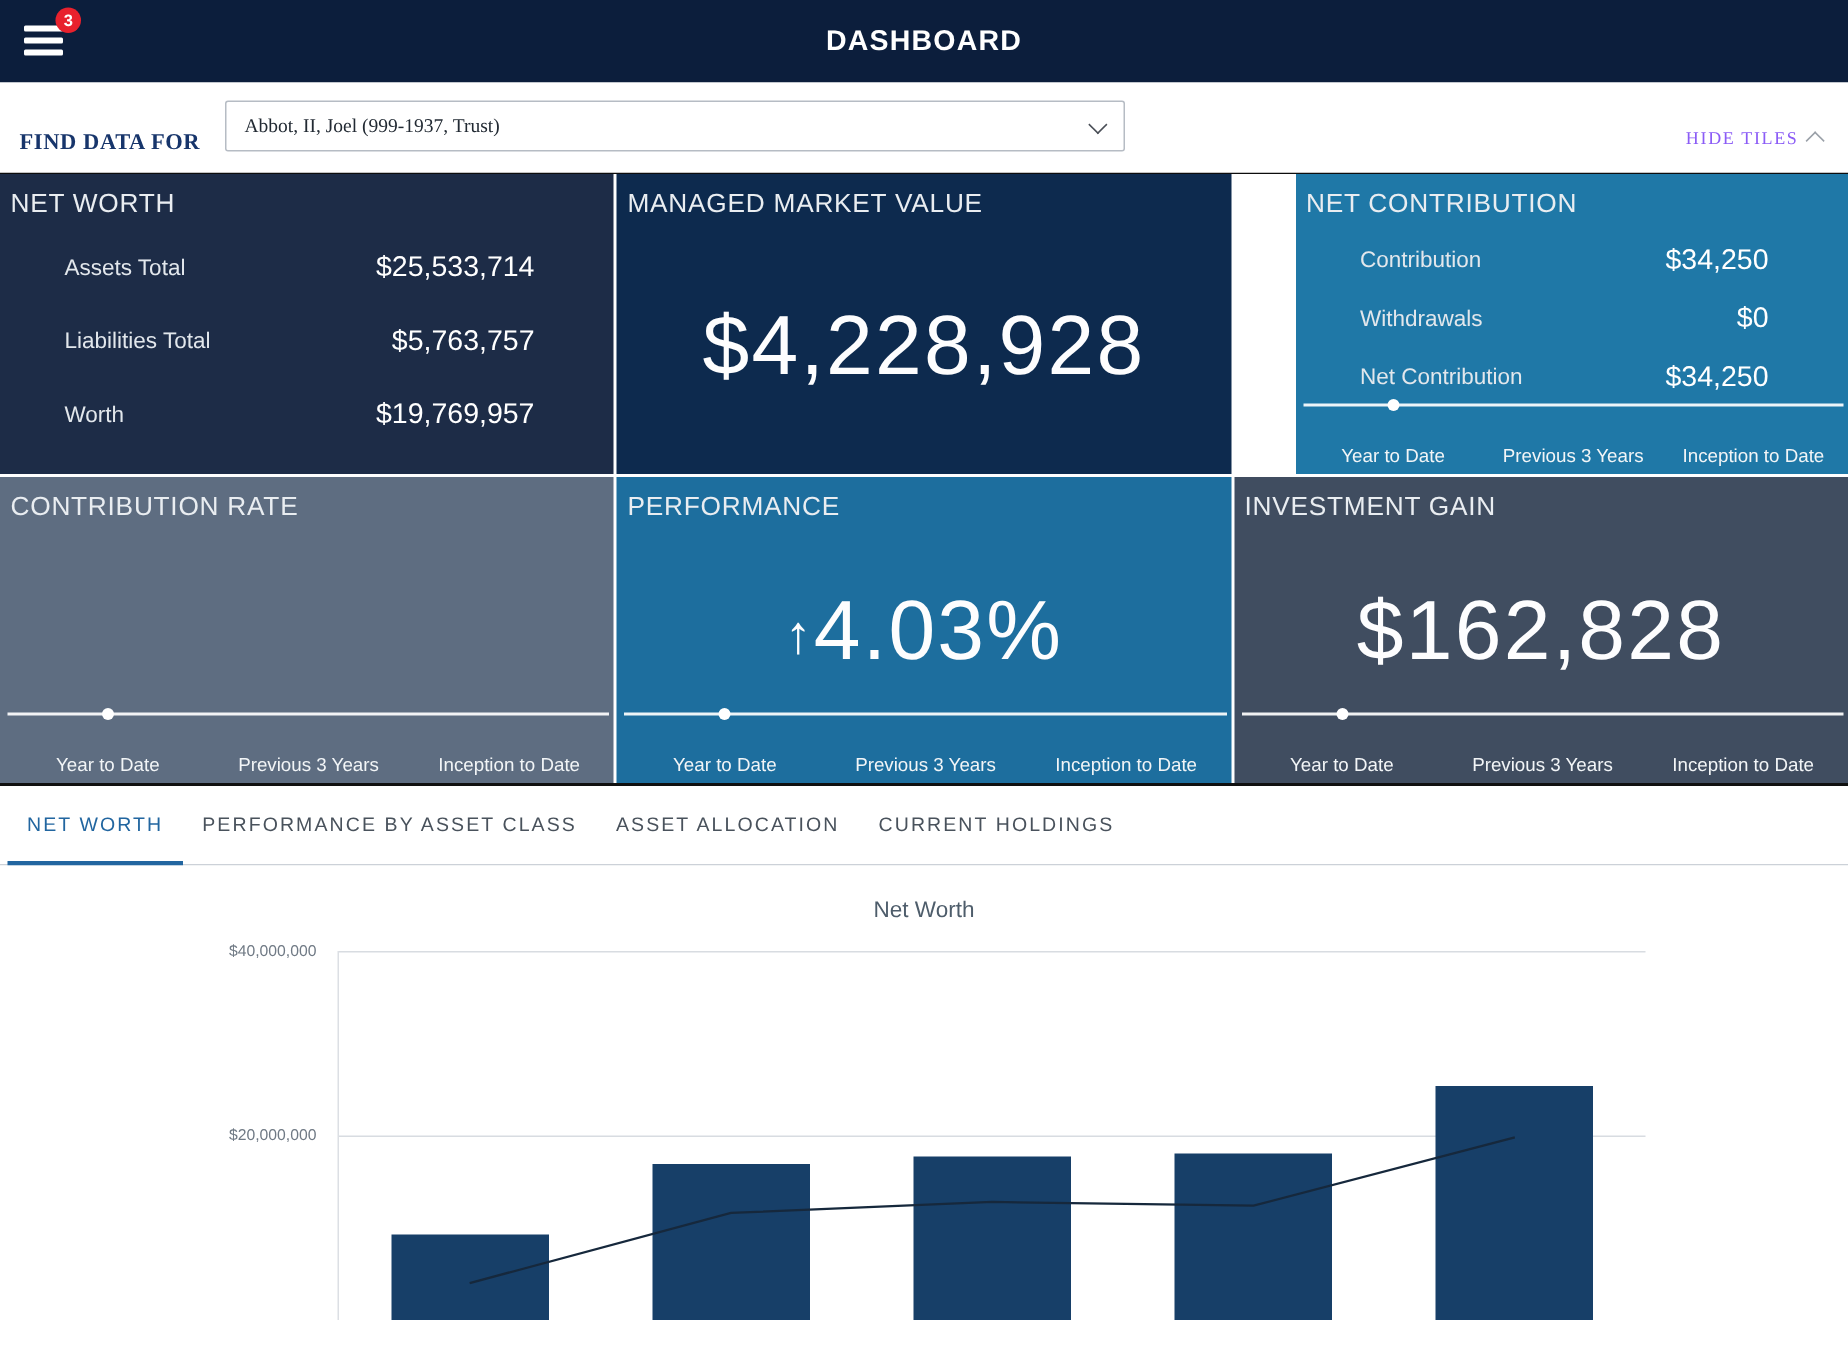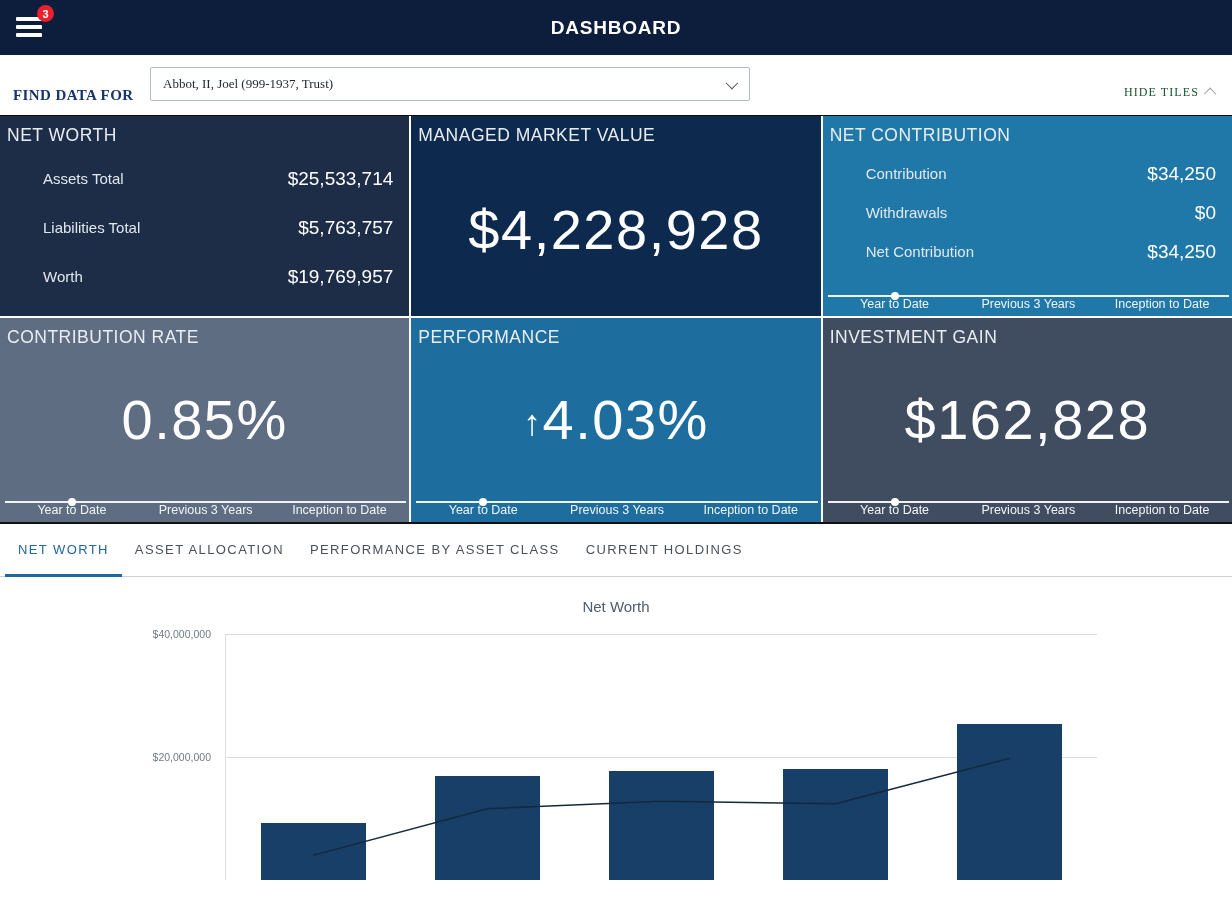--- a/index.html
+++ b/index.html
@@ -34,62 +34,62 @@
     border:1px solid #b6bcc4; border-radius:2px; background:#fff;
     display:flex; align-items:center; justify-content:space-between;
     padding:0 14px 0 12px; font-size:13px; color:#222a33; cursor:pointer;
   }
   .chev-down {
     width:8px; height:8px; border-right:1.6px solid #4a4f57; border-bottom:1.6px solid #4a4f57;
     transform:rotate(45deg) translateY(-2px);
   }
   .hide-tiles {
     position:absolute; right:16px; top:30px; display:flex; align-items:center; gap:8px;
-    color:#14532d; font-size:12px; letter-spacing:1.1px; cursor:pointer;
+    color:#8b5cf6; font-size:12px; letter-spacing:1.1px; cursor:pointer;
   }
   .chev-up {
     width:8px; height:8px; border-left:1.6px solid #9aa0a8; border-top:1.6px solid #9aa0a8;
     transform:rotate(45deg) translateY(2px);
   }
 
   
   .tiles {
     display:grid; grid-template-columns:1fr 1fr 1fr; grid-template-rows:200px 204px;
     gap:2px; background:#fff; border-top:1px solid #0d0d0d; border-bottom:2px solid #101010;
   }
   .tile { position:relative; color:#fff; overflow:hidden; }
   .tile-title {
     font-size:17.5px; letter-spacing:0.5px; color:#e9edf1; padding:9px 0 0 7px;
   }
   .tile-nw      { background:var(--tile-net-worth, #1d2c47); }
   .tile-mmv     { background:var(--tile-managed-market-value, #0d2a4e); }
-  .tile-nc      { background:var(--tile-net-contribution, #1f78a7); }
+  .tile-nc      { background:var(--tile-net-contribution, #1f78a7);margin-left:41px; }
   .tile-cr      { background:var(--tile-contribution-rate, #5e6d81); }
   .tile-perf    { background:var(--tile-performance, #1d6e9e); }
   .tile-ig      { background:var(--tile-investment-gain, #404d60); }
 
   .tile-rows { margin-top:8px; }
   .tile-row {
     display:flex; align-items:center; justify-content:space-between;
-    padding-left:43px; padding-right:16px;
+    padding-left:43px; padding-right:53px;
   }
   .tile-nw .tile-row { height:49px; }
   .tile-nc .tile-row { height:39px; }
   .tile-row .lbl { font-size:15px; color:#e2e7ec; }
   .tile-row .val { font-size:19px; color:#fff; }
 
   .big-wrap { position:absolute; left:0; right:0; top:36px; bottom:38px;
               display:flex; align-items:center; justify-content:center; }
   .tile-mmv .big-wrap { bottom:10px; }
   .big-value { font-size:56px; font-weight:300; letter-spacing:1.5px; color:#fdfdfe; }
   .big-value .arrow { font-size:0.64em; font-weight:400; position:relative; top:-4px; }
 
   .tile-footer {
     position:absolute; left:5px; right:3px; bottom:5px;
-    border-top:2px solid rgba(255,255,255,0.92); display:flex; padding-top:0;
+    border-top:2px solid rgba(255,255,255,0.92); display:flex; padding-top:26px;
   }
   .tile-footer .dot {
     position:absolute; top:-5px; left:calc(16.66% - 4px);
     width:8px; height:8px; border-radius:50%; background:#fff;
   }
   .period { flex:1; text-align:center; font-size:12.5px; color:#f2f5f7; cursor:pointer; }
 
   
   .tabs-row {
     height:52px; border-bottom:1px solid #ccd1d8; display:flex; align-items:stretch;
@@ -188,23 +188,20 @@
     <div class="tile-footer">
       <div class="dot"></div>
       <span class="period">Year to Date</span>
       <span class="period">Previous 3 Years</span>
       <span class="period">Inception to Date</span>
     </div>
   </div>
 
   <div class="tile tile-cr">
     <div class="tile-title">CONTRIBUTION RATE</div>
-    <div class="big-wrap">
-      <div class="big-value">0.85%</div>
-    </div>
     <div class="tile-footer">
       <div class="dot"></div>
       <span class="period">Year to Date</span>
       <span class="period">Previous 3 Years</span>
       <span class="period">Inception to Date</span>
     </div>
   </div>
 
   <div class="tile tile-perf">
     <div class="tile-title">PERFORMANCE</div>
@@ -231,22 +228,22 @@
       <span class="period">Year to Date</span>
       <span class="period">Previous 3 Years</span>
       <span class="period">Inception to Date</span>
     </div>
   </div>
 
 </div>
 
 <div class="tabs-row">
   <div class="tab active">NET WORTH</div>
+  <div class="tab">PERFORMANCE BY ASSET CLASS</div>
   <div class="tab">ASSET ALLOCATION</div>
-  <div class="tab">PERFORMANCE BY ASSET CLASS</div>
   <div class="tab">CURRENT HOLDINGS</div>
 </div>
 
 <div class="chart-section">
   <div class="chart-title">Net Worth</div>
   <div class="plot" id="plot">
       <div class="gridline" style="top: 0px;"></div>
       <div class="ytick" style="top: -6px;">$40,000,000</div>
       <div class="gridline" style="top: 123px;"></div>
       <div class="ytick" style="top: 117px;">$20,000,000</div>

